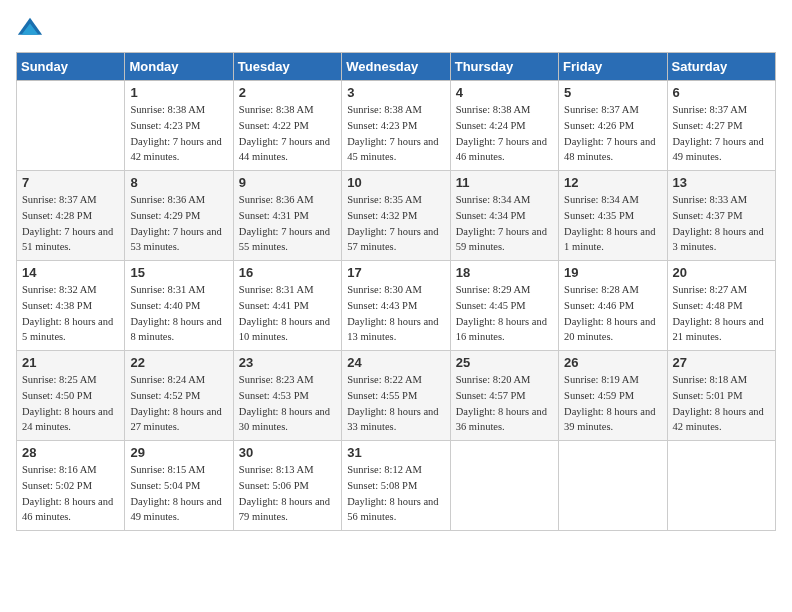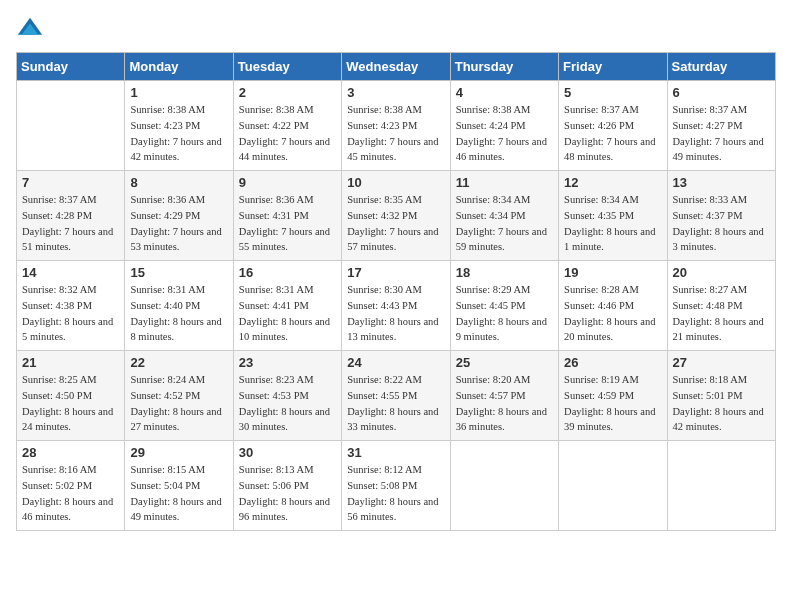--- a/index.html
+++ b/index.html
@@ -183,21 +183,21 @@
         <td>
           <span class="day-num">16</span>
           <div class="day-info"><span>Sunrise: 8:31 AM</span><br><span>Sunset: 4:41 PM</span><br><span>Daylight: 8 hours and 10 minutes.</span></div>
         </td>
         <td>
           <span class="day-num">17</span>
           <div class="day-info"><span>Sunrise: 8:30 AM</span><br><span>Sunset: 4:43 PM</span><br><span>Daylight: 8 hours and 13 minutes.</span></div>
         </td>
         <td>
           <span class="day-num">18</span>
-          <div class="day-info"><span>Sunrise: 8:29 AM</span><br><span>Sunset: 4:45 PM</span><br><span>Daylight: 8 hours and 9 minutes.</span></div>
+          <div class="day-info"><span>Sunrise: 8:29 AM</span><br><span>Sunset: 4:45 PM</span><br><span>Daylight: 8 hours and 16 minutes.</span></div>
         </td>
         <td>
           <span class="day-num">19</span>
           <div class="day-info"><span>Sunrise: 8:28 AM</span><br><span>Sunset: 4:46 PM</span><br><span>Daylight: 8 hours and 20 minutes.</span></div>
         </td>
         <td>
           <span class="day-num">20</span>
           <div class="day-info"><span>Sunrise: 8:27 AM</span><br><span>Sunset: 4:48 PM</span><br><span>Daylight: 8 hours and 21 minutes.</span></div>
         </td>
       </tr>
@@ -235,21 +235,21 @@
         <td>
           <span class="day-num">28</span>
           <div class="day-info"><span>Sunrise: 8:16 AM</span><br><span>Sunset: 5:02 PM</span><br><span>Daylight: 8 hours and 46 minutes.</span></div>
         </td>
         <td>
           <span class="day-num">29</span>
           <div class="day-info"><span>Sunrise: 8:15 AM</span><br><span>Sunset: 5:04 PM</span><br><span>Daylight: 8 hours and 49 minutes.</span></div>
         </td>
         <td>
           <span class="day-num">30</span>
-          <div class="day-info"><span>Sunrise: 8:13 AM</span><br><span>Sunset: 5:06 PM</span><br><span>Daylight: 8 hours and 96 minutes.</span></div>
+          <div class="day-info"><span>Sunrise: 8:13 AM</span><br><span>Sunset: 5:06 PM</span><br><span>Daylight: 8 hours and 79 minutes.</span></div>
         </td>
         <td>
           <span class="day-num">31</span>
           <div class="day-info"><span>Sunrise: 8:12 AM</span><br><span>Sunset: 5:08 PM</span><br><span>Daylight: 8 hours and 56 minutes.</span></div>
         </td>
         <td></td>
         <td></td>
         <td></td>
       </tr>
     </tbody>

